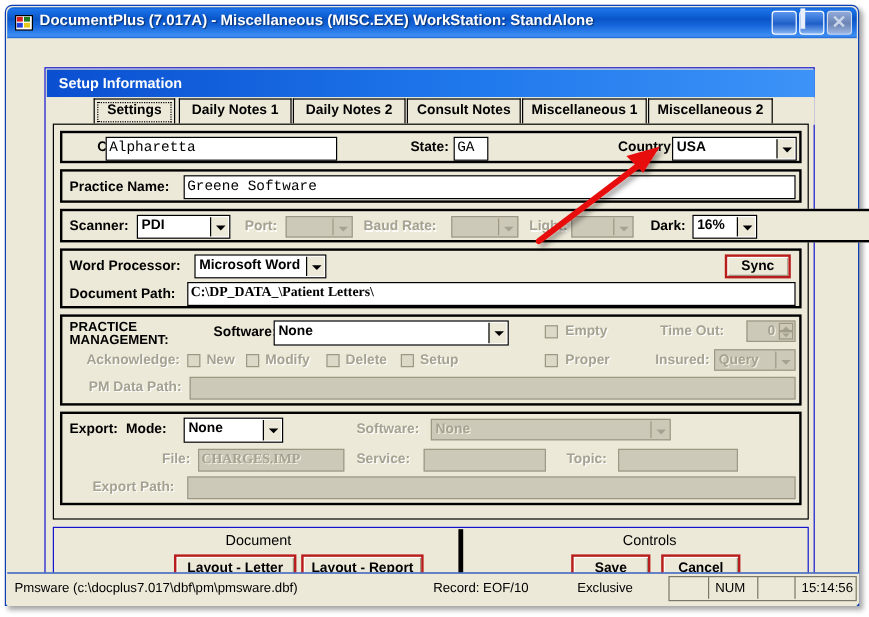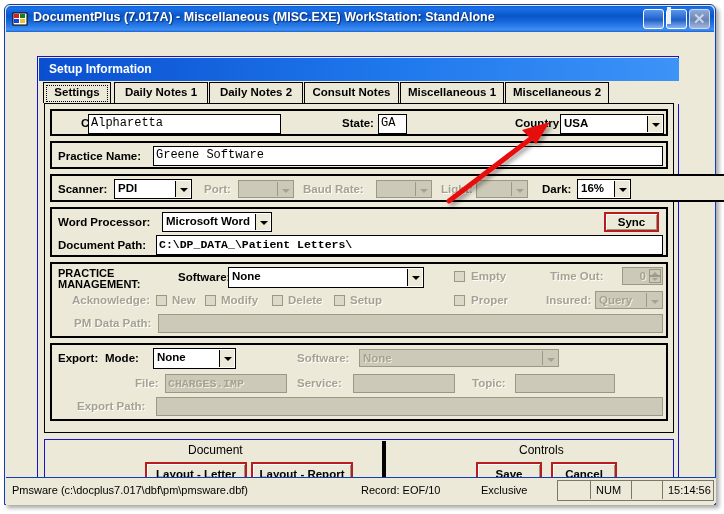--- a/index.html
+++ b/index.html
@@ -75,20 +75,21 @@
     background:#ece9d8;
   }
   .tab{
     position:absolute;top:1px;height:21px;
     border:1px solid #000;border-bottom:none;
     background:#ece9d8;
     box-sizing:border-box;
     font-size:11.5px;font-weight:bold;color:#000;
     text-align:center;line-height:19px;
     white-space:nowrap;
+    margin-left:35px;
   }
   .tab.sel{background:#ece9d8;}
   .tab .focusrect{
     position:absolute;left:2px;top:2px;right:2px;bottom:1px;
     border:1px dotted #000;
   }
 
   
   #body-frame{
     position:absolute;left:6px;top:46px;width:630px;height:330px;
@@ -115,21 +116,21 @@
   .tbox{
     position:absolute;
     background:#ffffff;
     border:1px solid #000;
     box-sizing:border-box;
     font-family:"Liberation Mono","DejaVu Sans Mono",monospace;
     font-size:12px;color:#000;
     padding:1px 0 0 2px;
     white-space:nowrap;overflow:hidden;
   }
-  .tbox.sans{font-family:Liberation Mono, monospace;font-size:11.5px;font-weight:bold;padding-top:2px;}
+  .tbox.sans{font-family:Liberation Serif, serif;font-size:11.5px;font-weight:bold;padding-top:2px;}
   .tbox.dis{background:#cdc9b8;border:1px solid #9c9884;color:#a6a292;font-weight:bold;text-shadow:1px 1px 0 #f2efe2;}
 
   .combo{
     position:absolute;
     background:#ffffff;
     border:1px solid #000;
     box-sizing:border-box;
     font-size:11.5px;font-weight:bold;color:#000;
     padding:2px 0 0 3px;
     white-space:nowrap;overflow:hidden;

